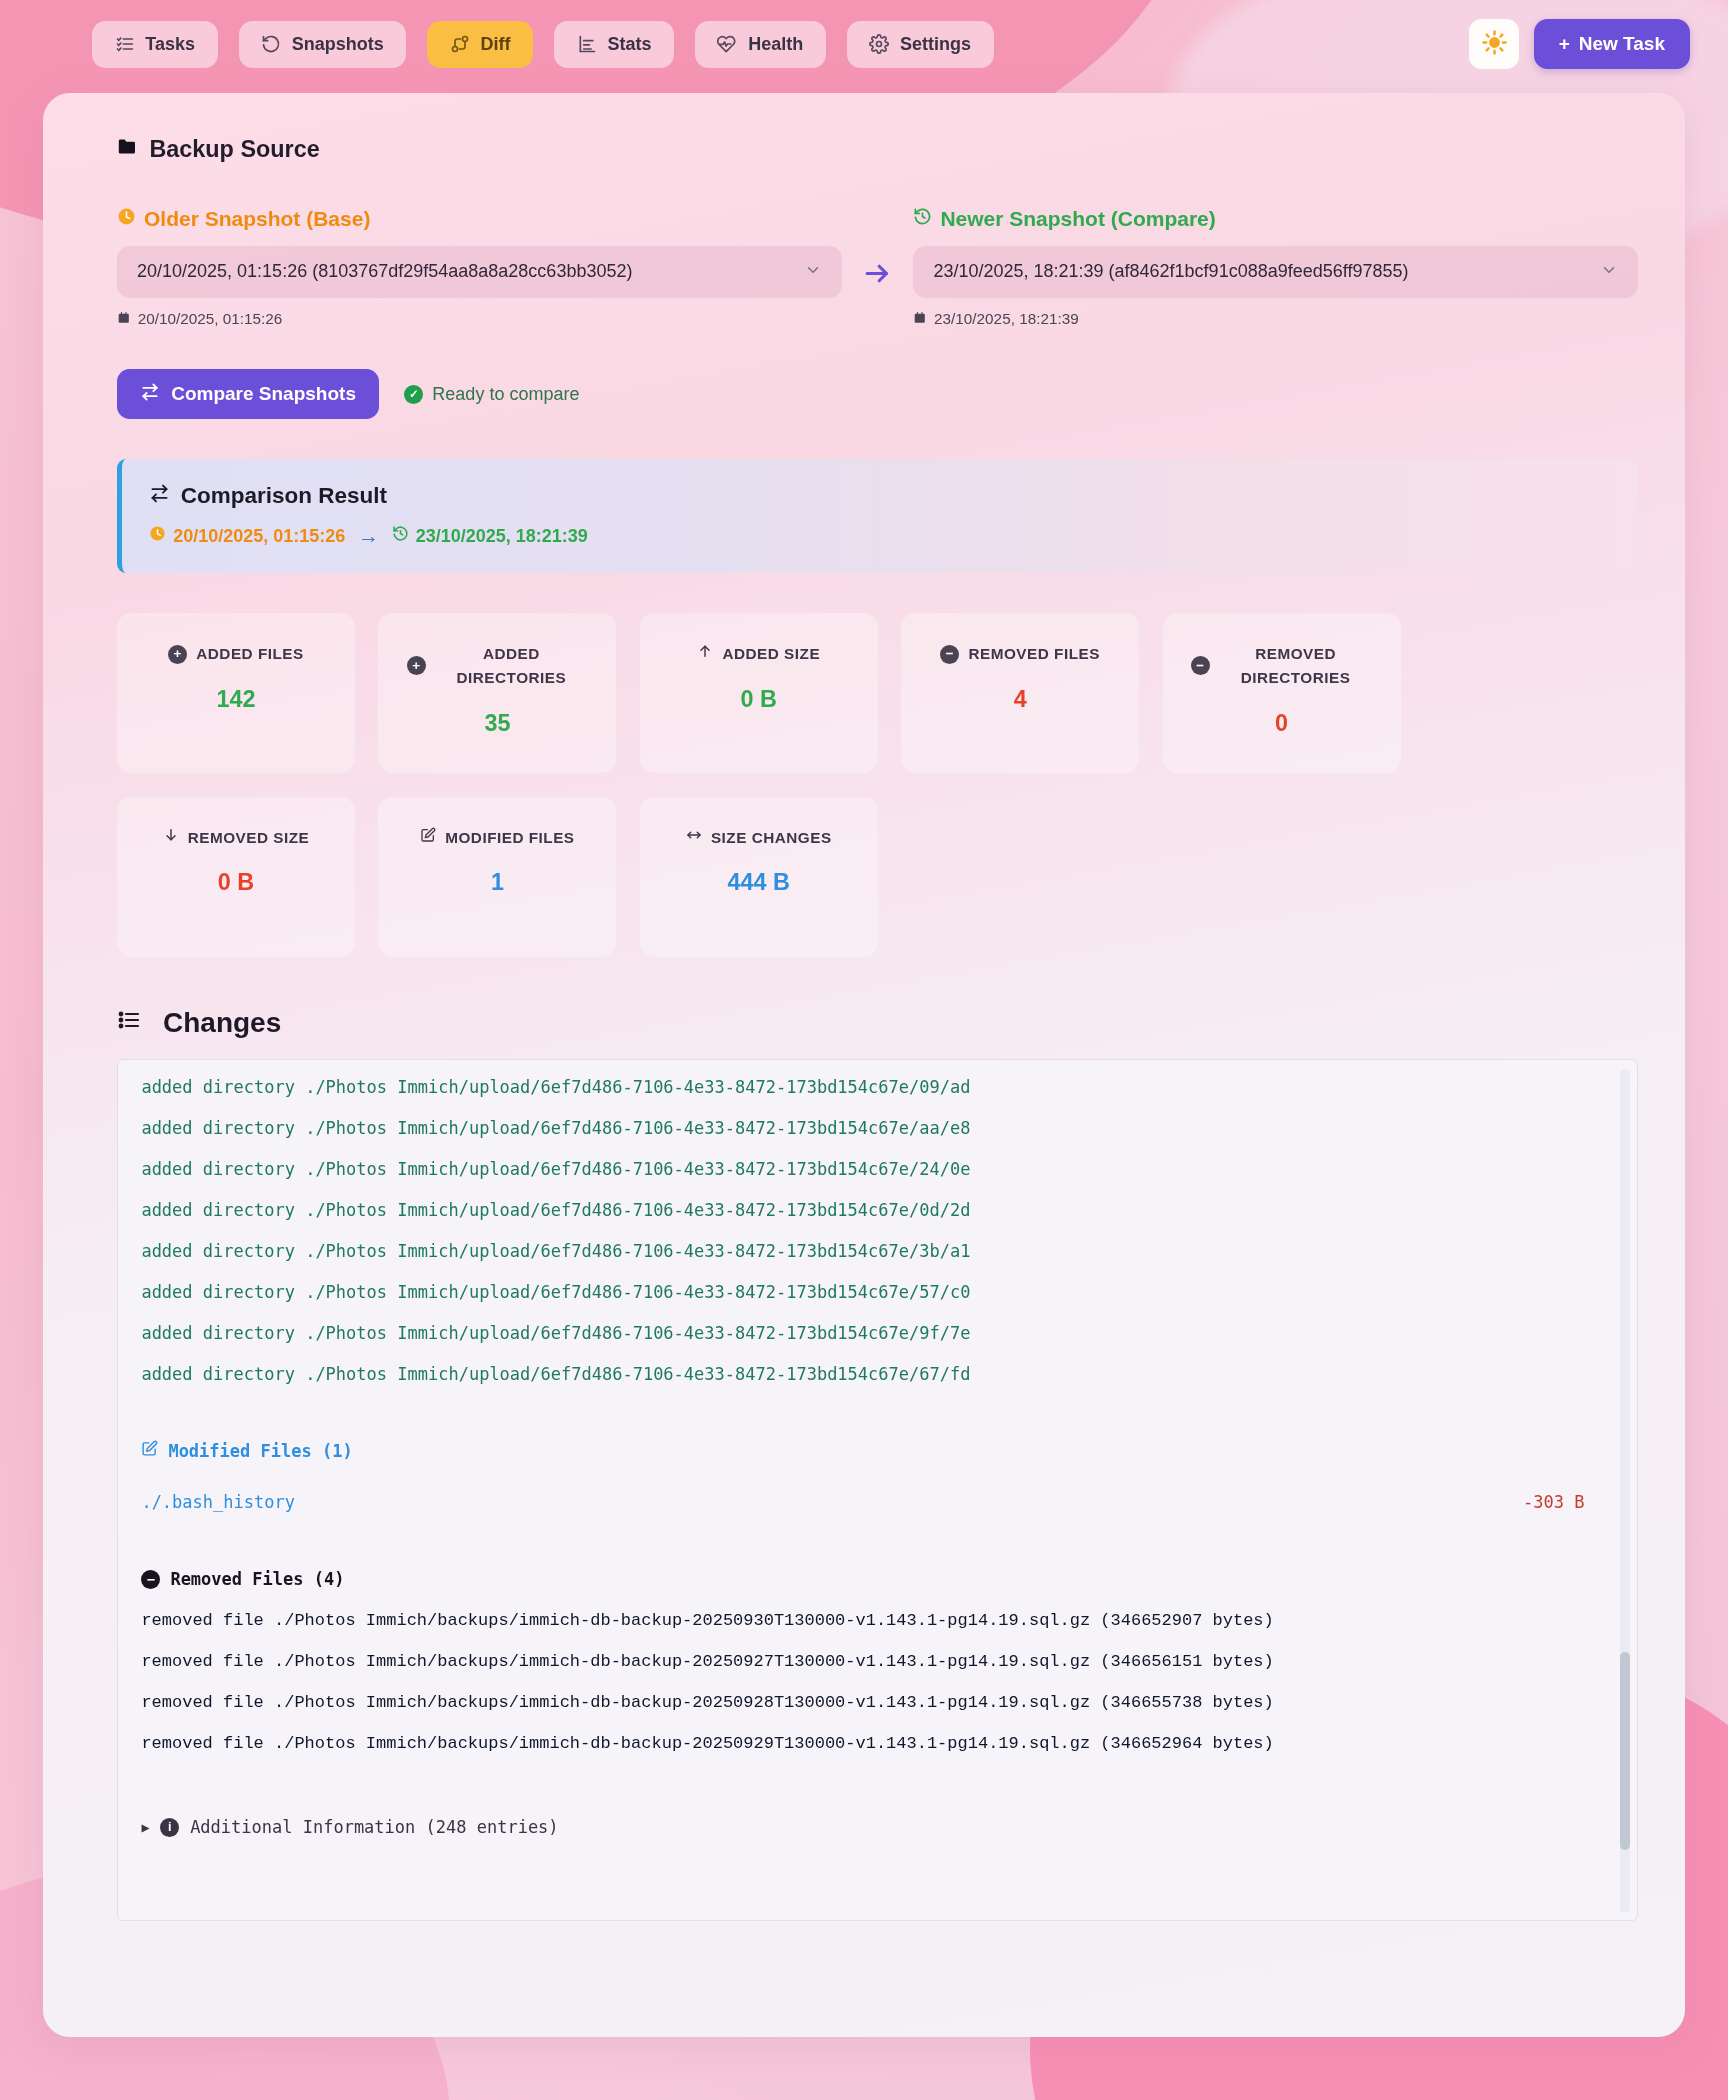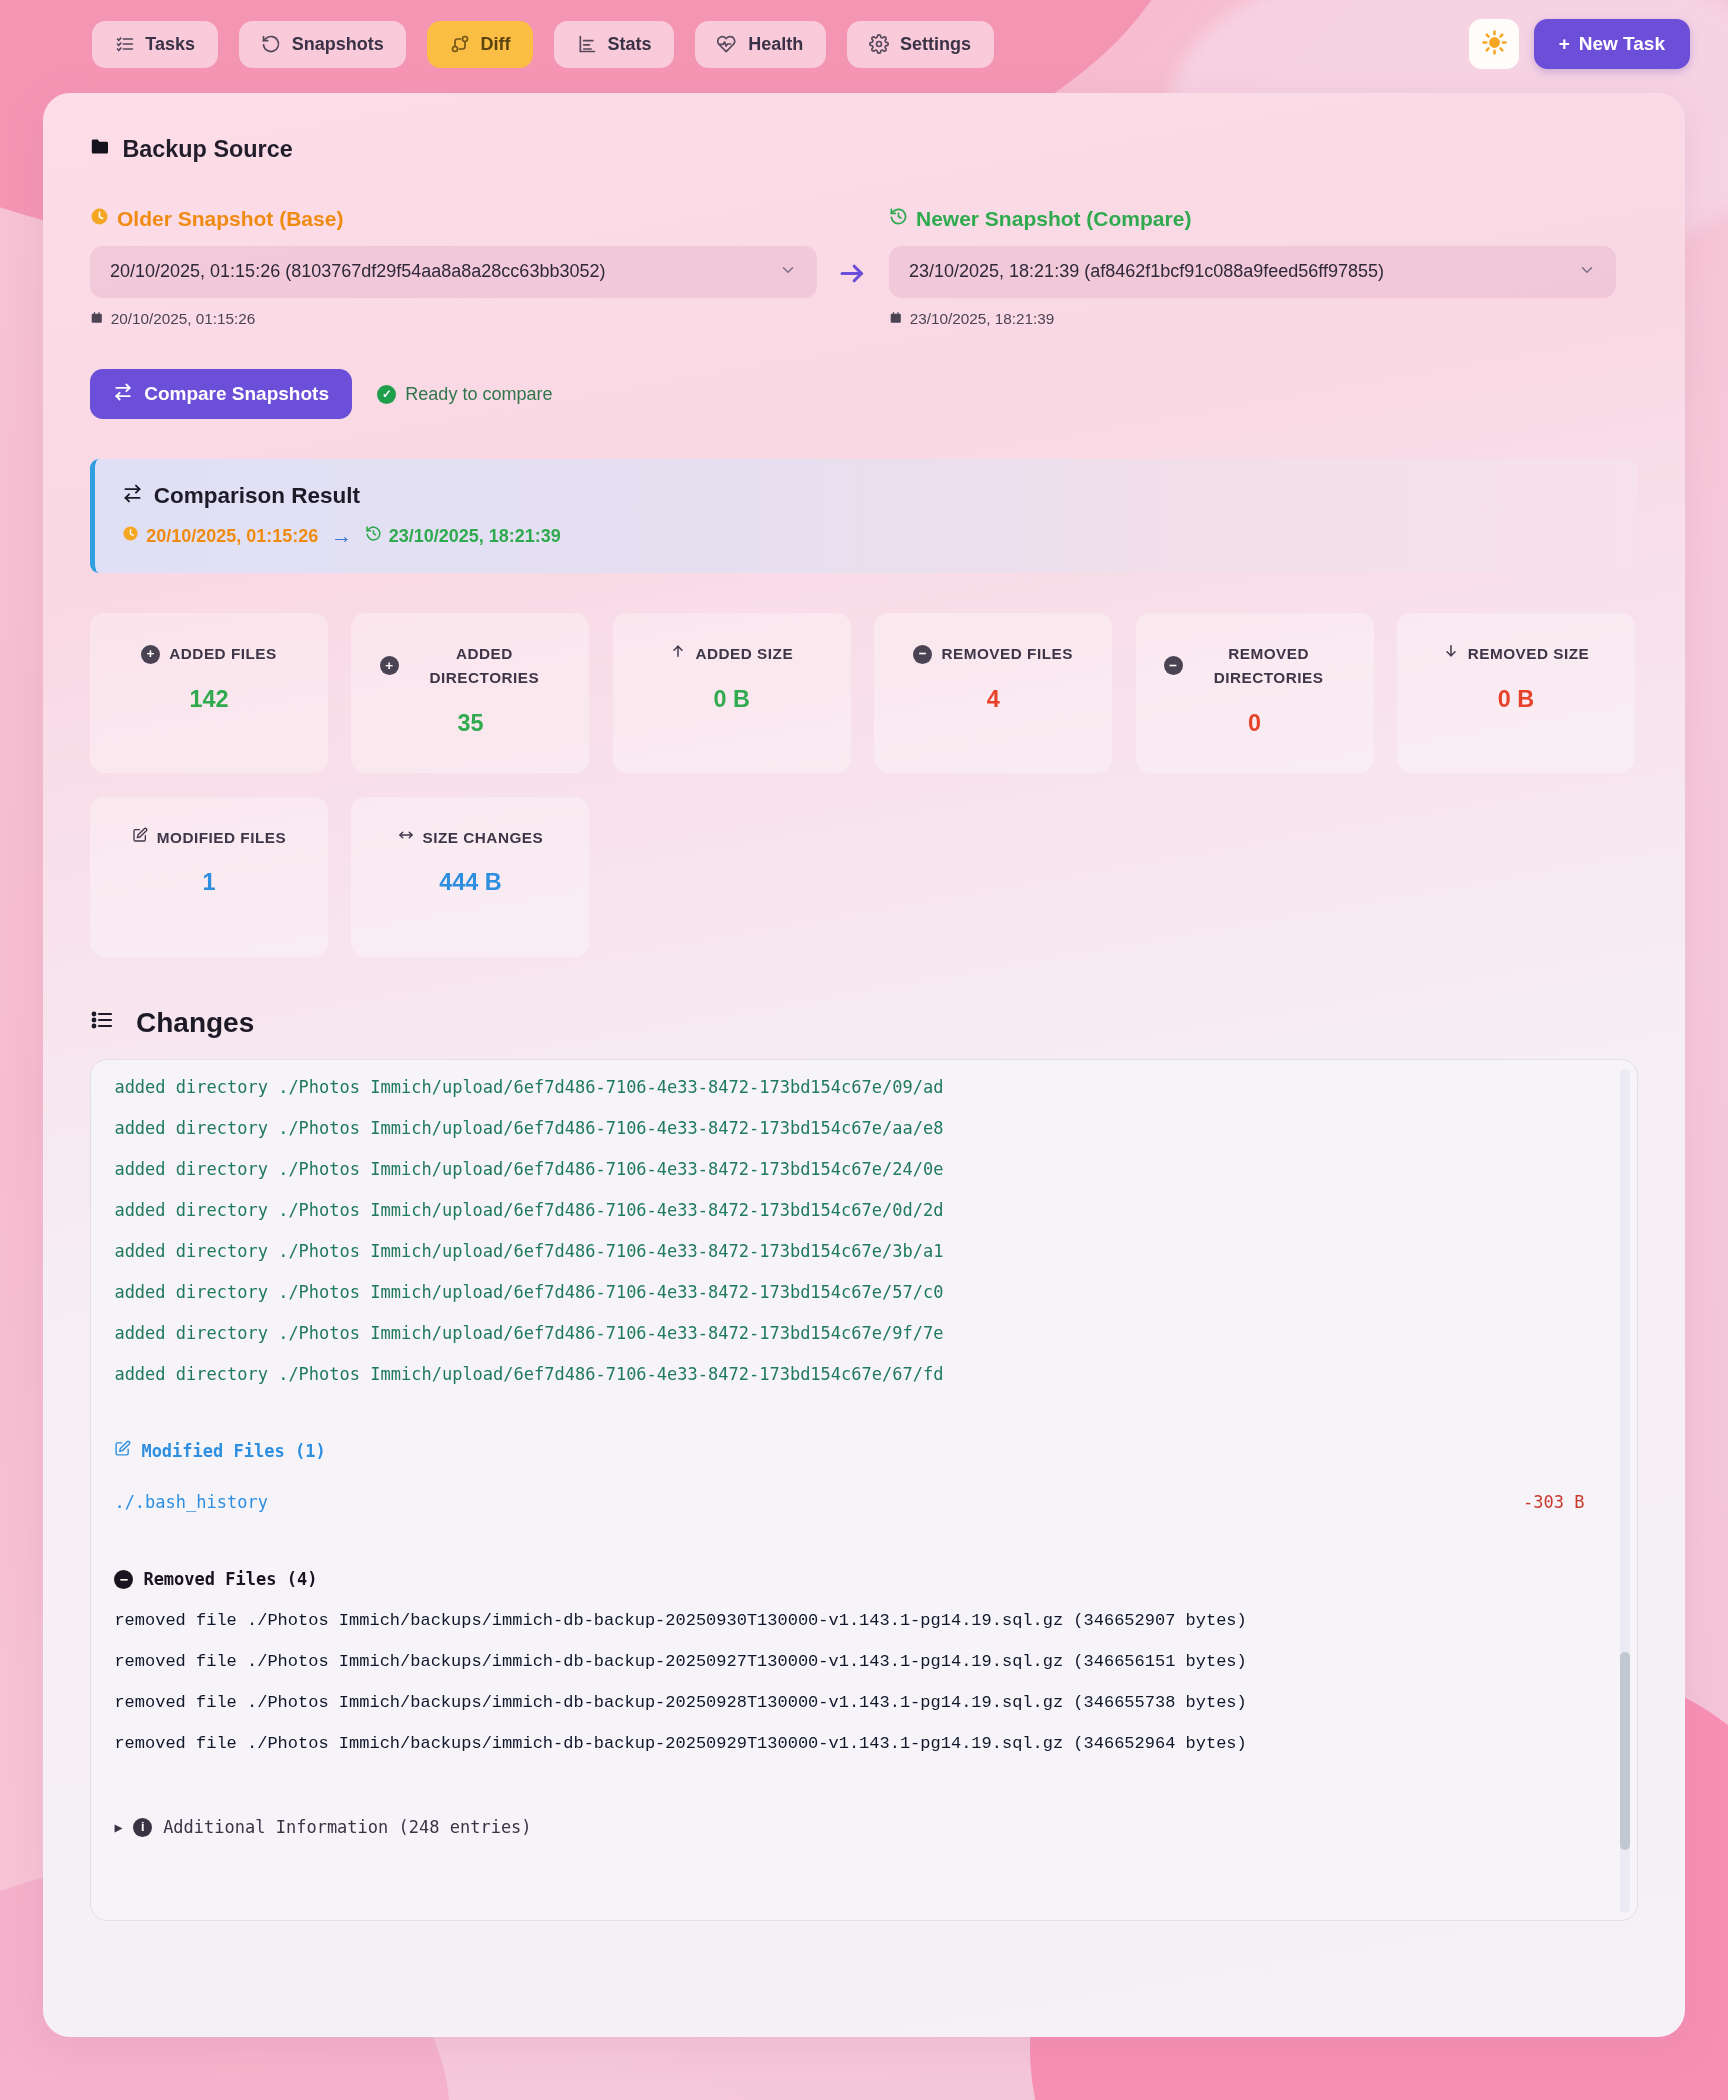--- a/index.html
+++ b/index.html
@@ -115,21 +115,21 @@
     box-shadow: 0 2.7px 9px rgba(80,50,170,.25);
   }
 
   
   .page-card {
     position: relative;
     z-index: 10;
     margin: 21px 43px 0 43px;
     background: linear-gradient(170deg, #fcdde8 0%, #f9d8e4 22%, #f6eef5 55%, #f5f1f7 100%);
     border-radius: 27px;
-    padding: 43px 47px 36px 47px;
+    padding: 43px 47px 36px 74px;
     min-height: 1944px;
     box-shadow: 0 9px 36px rgba(190,120,150,.18);
   }
 
   .section-title {
     display: flex; align-items: center; gap: 10.8px;
     font-size: 23.4px; font-weight: 700; color: #221d2b;
     margin-bottom: 20px;
   }
 
@@ -275,21 +275,21 @@
   
   .changes-title {
     display: flex; align-items: center; gap: 22px;
     font-size: 28px; font-weight: 700; color: #1d1927;
     margin-top: 50px; margin-bottom: 20px;
   }
   .log-box {
     position: relative;
     background: #f6f3f9;
     border: 0.9px solid #e3dfe9;
-    border-radius: 17px;
+    border-radius: 6px;
     height: 862px;
     overflow: hidden;
     padding: 27px 31px 27px 23.4px;
     font-family: "DejaVu Sans Mono", monospace;
     font-size: 17px;
     line-height: 41px;
   }
   .log-scroll { position: relative; margin-top: -20px; }
   .line-added   { color: #1f7a5a; white-space: pre; }
   .line-removed { color: #0f172a; white-space: pre; font-family: Liberation Mono, monospace; }

